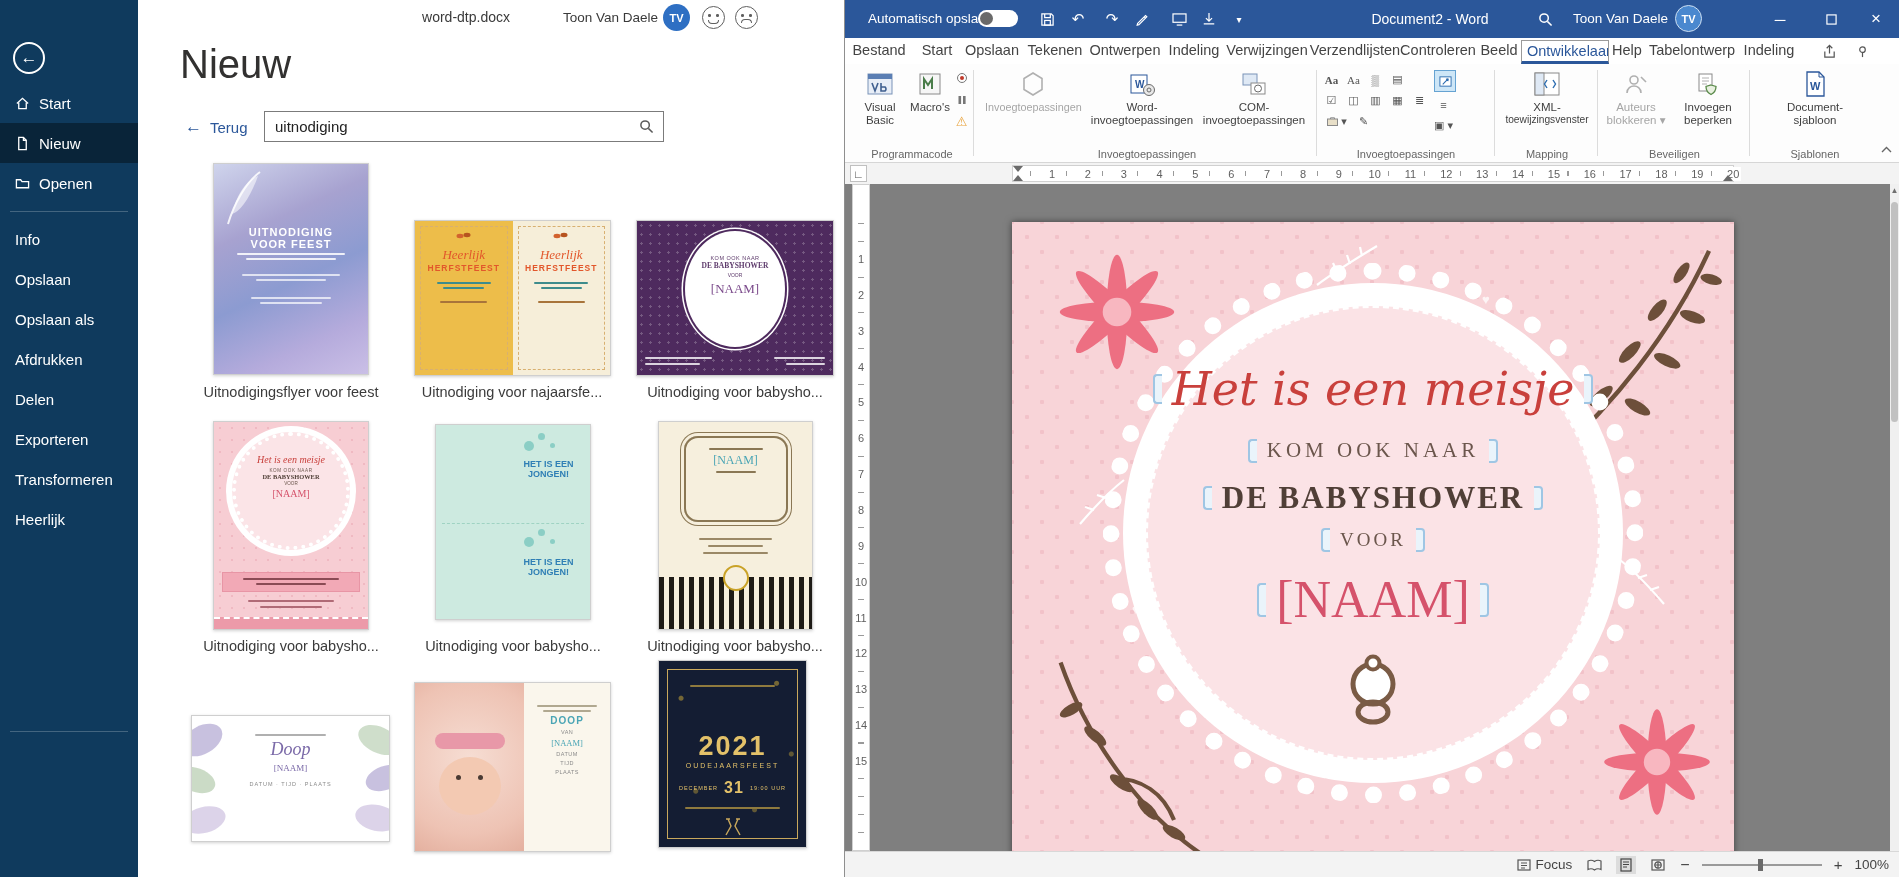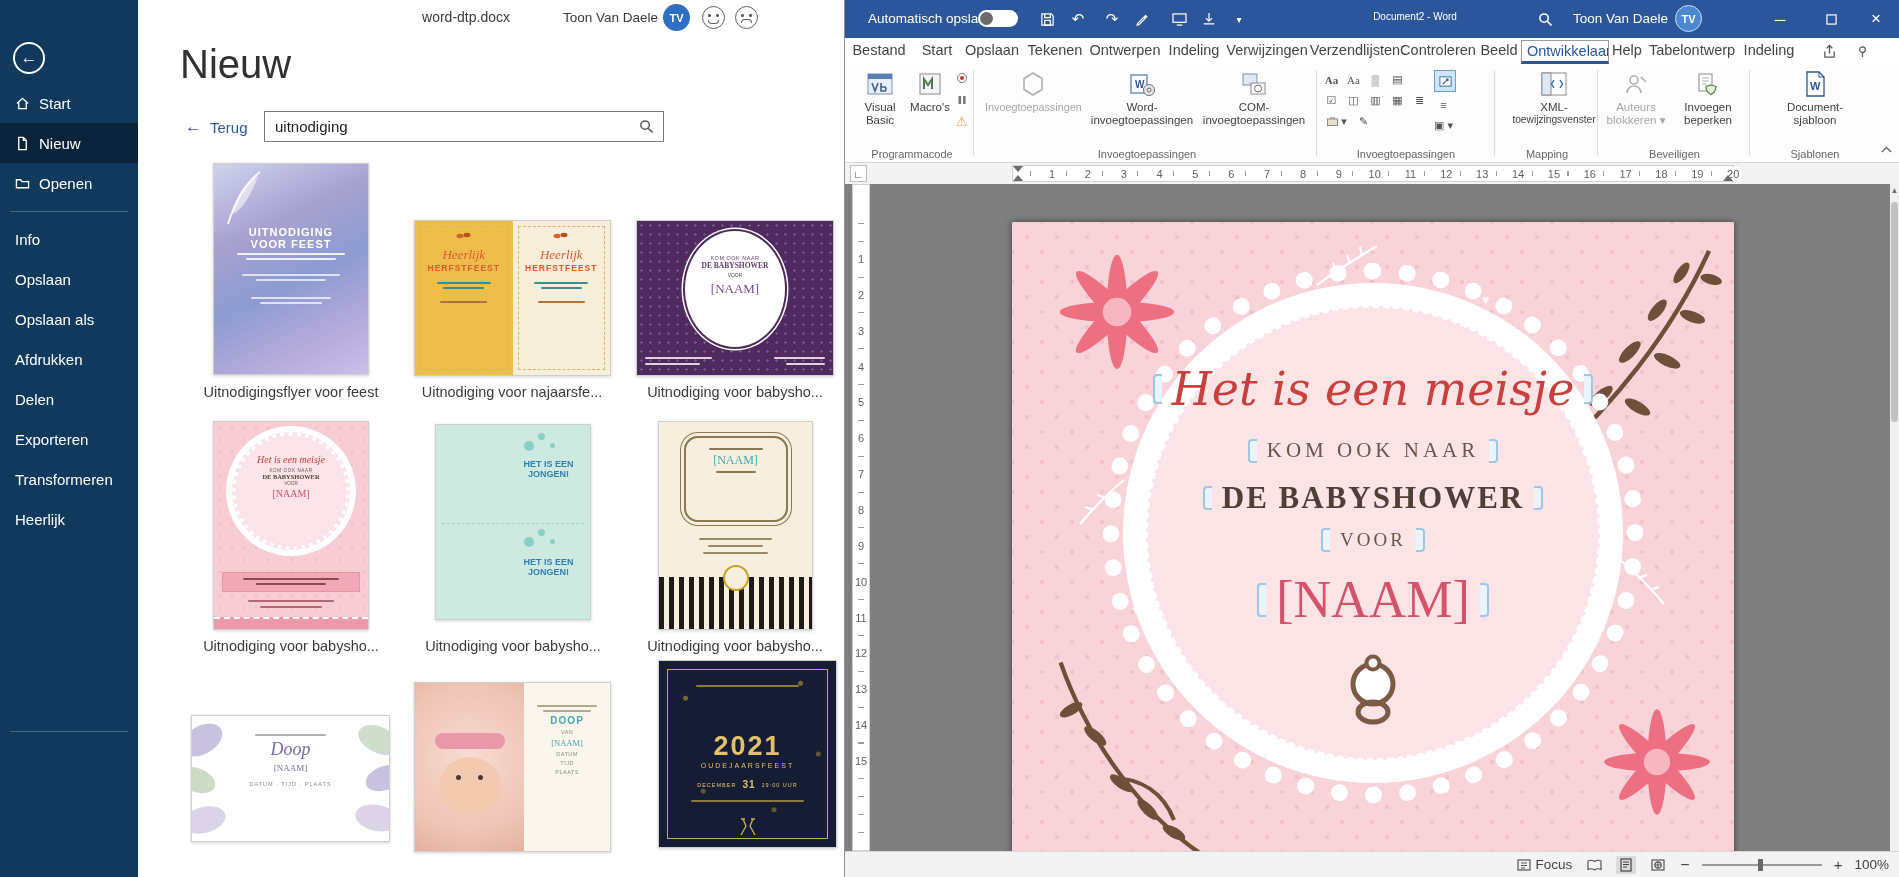--- a/index.html
+++ b/index.html
@@ -91,31 +91,31 @@
   #c8{left:414px;top:682px;width:197px;height:170px;background:#faf6ec;display:flex}
   #c8 .photo{width:56%;position:relative;background:radial-gradient(circle at 50% 45%,#f6ddd3 0%,#eec3b4 70%,#e4b09f 100%)}
   #c8 .face{position:absolute;left:50%;top:44%;transform:translateX(-50%);width:62px;height:58px;border-radius:50%;background:#f3c9b2}
   #c8 .band{position:absolute;left:50%;top:30%;transform:translateX(-50%);width:70px;height:16px;border-radius:8px;background:#e898a8}
   #c8 .eye{position:absolute;width:5px;height:5px;border-radius:50%;background:#4a3a33;top:55%}
   #c8 .txt{flex:1;text-align:center;padding-top:22px}
   #c8 .t-big{color:#4aa5b5;font-weight:bold;font-size:10px;letter-spacing:1px}
   #c8 .t-sm{color:#8a8a8a;font-size:5.5px;margin-top:3px;letter-spacing:.5px}
   #c8 .t-naam{color:#4aa5b5;font-size:8.5px;margin-top:3px;font-family:"Liberation Serif",serif}
   
-  #c9{left:658px;top:660px;width:179px;height:188px;background:#141d33;color:#e3c169;text-align:center;
+  #c9{left:658px;top:660px;width:149px;height:188px;background:#141d33;color:#e3c169;text-align:center;
       background-image:radial-gradient(circle at 15% 20%,rgba(212,175,55,.5) 2px,transparent 3px),
         radial-gradient(circle at 80% 12%,rgba(212,175,55,.5) 2px,transparent 3px),
         radial-gradient(circle at 65% 80%,rgba(212,175,55,.4) 2px,transparent 3px),
         radial-gradient(circle at 25% 70%,rgba(212,175,55,.4) 2px,transparent 3px),
         radial-gradient(circle at 90% 50%,rgba(212,175,55,.4) 2px,transparent 3px)}
   #c9 .frame9{position:absolute;inset:8px;border:1px solid #c9a85c}
   #c9 .y{font-size:27px;font-weight:bold;letter-spacing:2px;margin-top:44px}
   #c9 .sub{font-size:7px;letter-spacing:2px}
   #c9 .row{display:flex;justify-content:center;align-items:center;gap:6px;margin-top:10px;font-size:5.5px;letter-spacing:1px}
-  #c9 .row b{font-size:10px}
+  #c9 .row b{font-size:16px}
 
   
   #rw{position:absolute;left:845px;top:0;width:1054px;height:877px;background:#fff}
   .titlebar{position:absolute;left:0;top:0;right:0;height:38px;background:#2b579a;color:#fff}
   .tb-txt{position:absolute;top:11px;font-size:13.5px;white-space:nowrap}
   .toggle{position:absolute;left:133px;top:10px;width:40px;height:17px;background:#fff;border-radius:9px;cursor:pointer}
   .toggle .knob{position:absolute;left:2px;top:2px;width:13px;height:13px;border-radius:50%;background:#6a6a6a}
   .tb-ic{position:absolute;top:8px;width:24px;height:22px;display:flex;align-items:center;justify-content:center;cursor:pointer;color:#fff;font-size:15px}
   .winbtn{position:absolute;top:0;width:46px;height:38px;display:flex;align-items:center;justify-content:center;color:#fff;font-size:15px;cursor:pointer}
   .rw-avatar{position:absolute;left:830px;top:5px;width:27px;height:27px;background:#4a88cf;border:1.5px solid #cfe0f2}
@@ -487,21 +487,21 @@
             <rect x="1" y="1" width="14" height="9"></rect>
             <path d="M5 13 h6"></path>
           </svg>
         </span>
     <span class="tb-ic" style="left:352px">
           <svg width="14" height="14" viewBox="0 0 16 16" fill="none" stroke="#fff" stroke-width="1.4">
             <path d="M8 1 v9 M4.5 7 L8 10.5 L11.5 7 M2 13.5 h12"></path>
           </svg>
         </span>
     <span class="tb-ic" style="left:382px;font-size:10px">▾</span>
-    <span class="tb-txt" style="left:440px;width:260px;text-align:center;font-size:10px">Document2 - Word</span>
+    <span class="tb-txt" style="left:455px;width:260px;text-align:center;font-size:14px">Document2 - Word</span>
     <span class="tb-ic" style="left:688px">
           <svg width="15" height="15" viewBox="0 0 16 16" fill="none" stroke="#fff" stroke-width="1.6">
             <circle cx="6.5" cy="6.5" r="4.5"></circle>
             <path d="M10 10 L14.5 14.5"></path>
           </svg>
         </span>
     <span class="tb-txt" style="left:728px">Toon Van Daele</span>
     <span class="avatar rw-avatar">TV</span>
     <span class="winbtn" style="left:912px">─</span>
     <span class="winbtn" style="left:963px">
@@ -637,21 +637,21 @@
               <path d="M4 10 L10 4 M10 4 l-0.5 2.5 M10 4 l-2.5 0.5" stroke="#2b6cb0" fill="none" stroke-width="1.2"></path>
             </svg>
           </span>
       <span class="sico" style="left:112px;top:31px">≡</span>
       <span class="sico" style="left:112px;top:52px">▣&nbsp;▾</span>
       <div class="glabel">Invoegtoepassingen</div>
     </div>
     <div class="gsep" style="left:649px"></div>
 
     <div class="rgroup" style="left:655px;width:94px">
-      <div class="rbtn" style="left:7px;width:94px">
+      <div class="rbtn" style="left:0;width:94px">
         <span class="bicon">
               <svg width="26" height="24" viewBox="0 0 26 24">
                 <rect x="1" y="1" width="24" height="22" fill="#fff" stroke="#8a8a8a"></rect>
                 <rect x="1" y="1" width="9" height="22" fill="#dfe9f5" stroke="#8a8a8a"></rect>
                 <path d="M13 8 l-2.5 4 2.5 4 M19 8 l2.5 4 -2.5 4" stroke="#2b6cb0" fill="none" stroke-width="1.4"></path>
               </svg>
             </span>
         <span>XML-</span>
         <span style="font-size:10.2px">toewijzingsvenster</span>
       </div>

